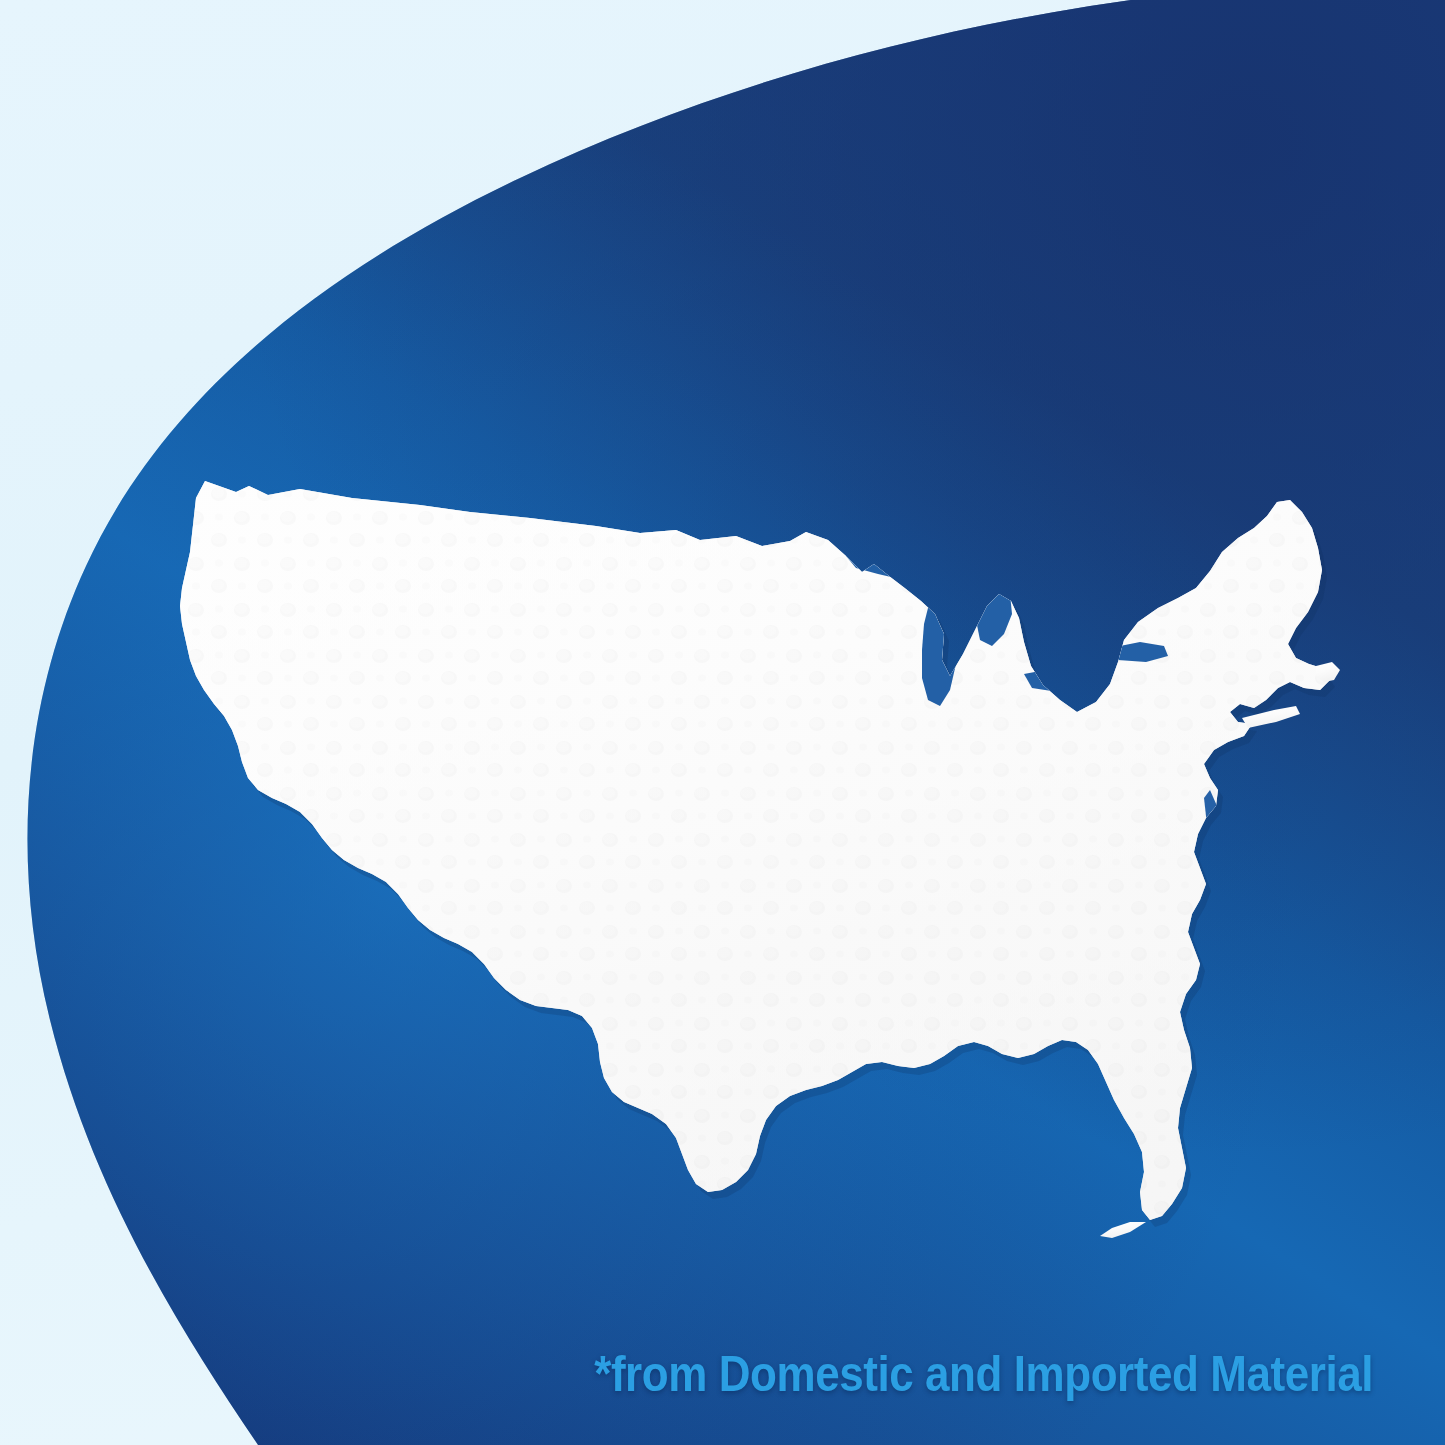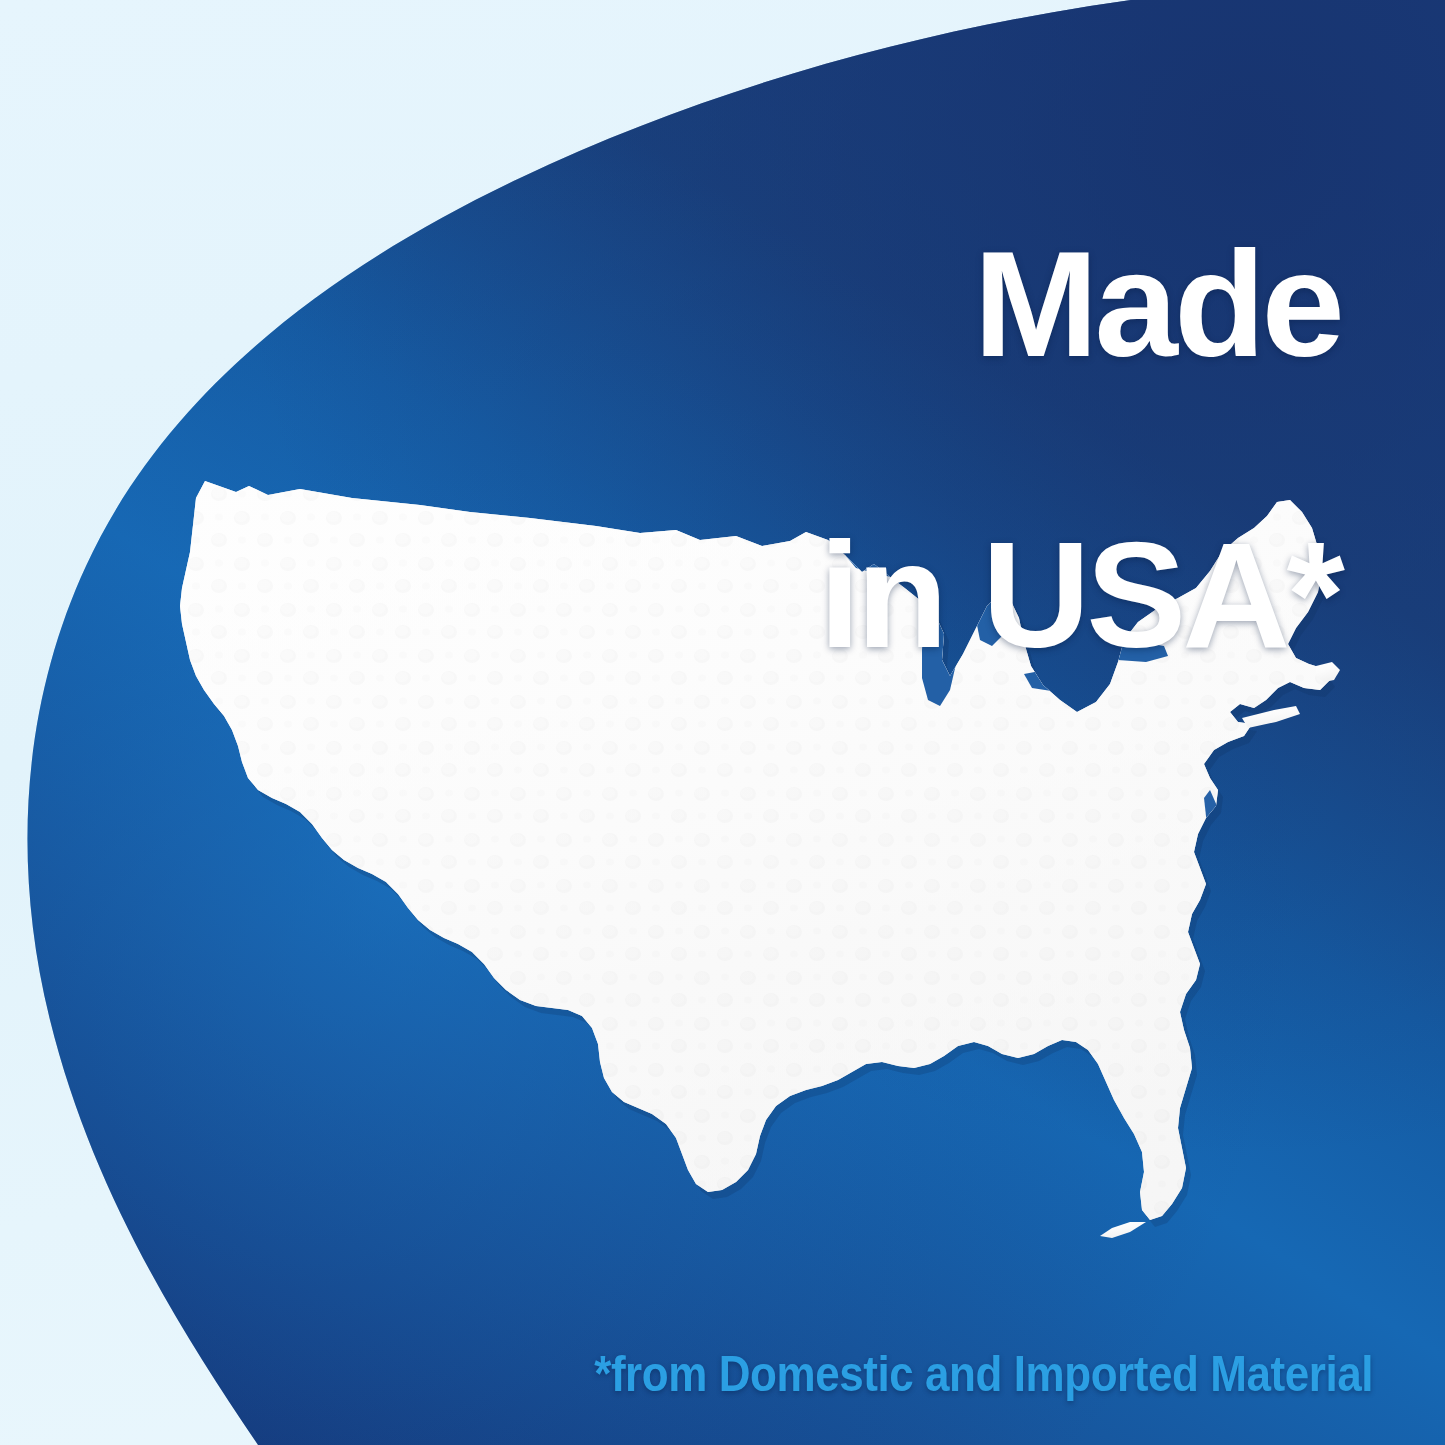--- a/index.html
+++ b/index.html
@@ -409,20 +409,16 @@
         <path d="M 1316 666 L 1332 662 L 1340 670 L 1334 680 L 1324 682 L 1316 676 Z" fill="url(#mapShade)"></path>
       </g>
 
       <g>
         <path d="M 1146 1222 L 1130 1232 L 1112 1238 L 1100 1236 L 1112 1228
                  L 1130 1222 Z" fill="url(#mapShade)"></path>
       </g>
     </svg>
   </div>
 
-  <div class="headline">
-    <span class="line">Made</span>
-    <span class="line">in USA*</span>
-  </div>
 
   <div class="caption">*from Domestic and Imported Material</div>
 
 </div>
 
 </body></html>

